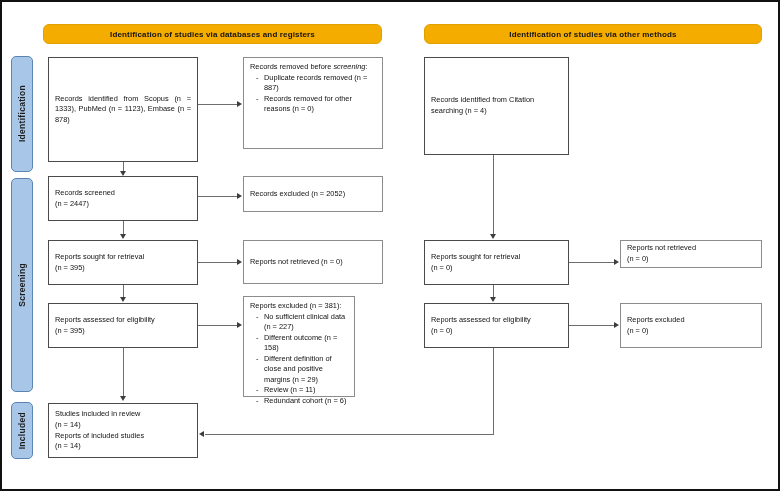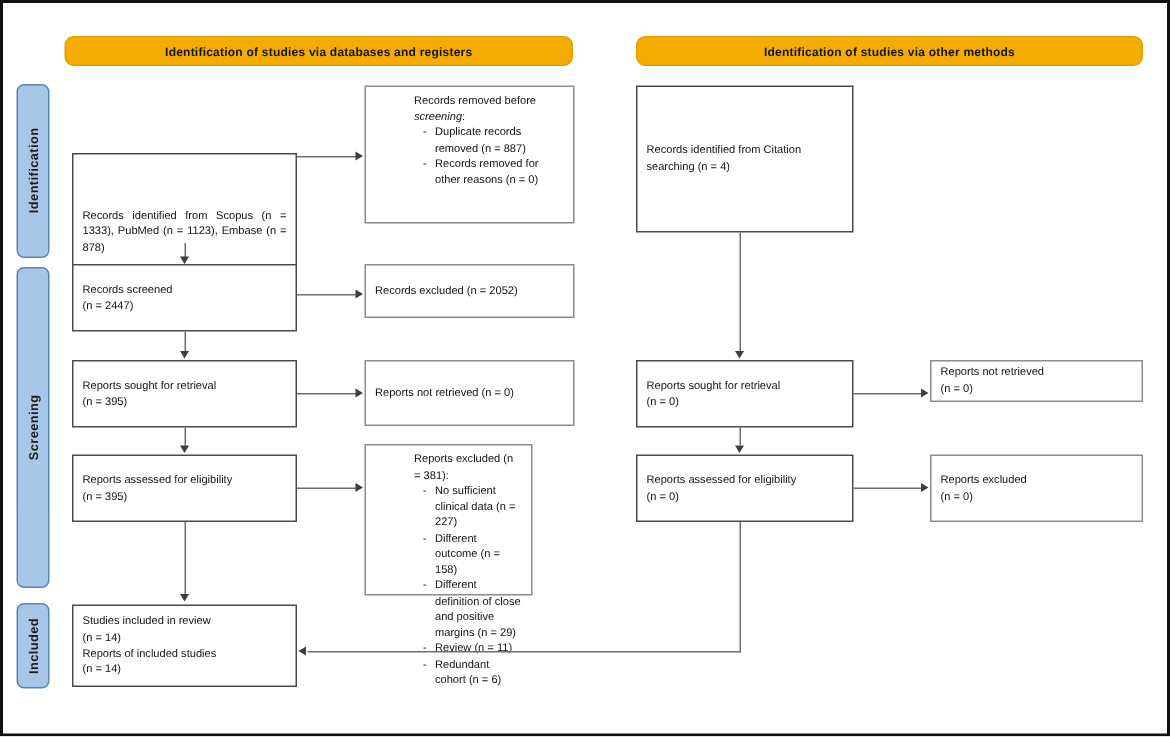--- a/index.html
+++ b/index.html
@@ -78,21 +78,21 @@
   .box.strong { border: 1.6px solid #4a4a4a; }
   .box.light  { border: 1px solid #8c8c8c; }
   .box .box-text {
     font-size: 7.4px;
     line-height: 1.42;
     color: #111111;
     width: 100%;
     white-space: pre-line;
   }
   .box.justify .box-text { text-align: justify; }
-  .box.top-align { align-items: flex-start; padding-left: 32px; }
+  .box.top-align { align-items: flex-start; }
   
   .list-box .list-title {
     font-size: 7.4px;
     line-height: 1.42;
     color: #111111;
   }
   .list-box ul {
     margin: 0;
     padding: 0 0 0 14px;
     list-style: none;
@@ -158,21 +158,21 @@
   </div>
 
   <div class="stage-label" style="left:11px; top:178px; width:22px; height:214px;">
     <span>Screening</span>
   </div>
 
   <div class="stage-label" style="left:11px; top:402px; width:22px; height:57px;">
     <span>Included</span>
   </div>
 
-  <div class="box strong justify" style="left:48px; top:57px; width:150px; height:105px;margin-top:45px;">
+  <div class="box strong justify" style="left:48px; top:57px; width:150px; height:105px;">
     <div class="box-text">Records  identified  from  Scopus (n = 1333), PubMed (n = 1123), Embase (n = 878)</div>
   </div>
 
   <div class="box strong" style="left:48px; top:176px; width:150px; height:45px;">
     <div class="box-text">Records screened
 (n = 2447)</div>
   </div>
 
   <div class="box strong" style="left:48px; top:240px; width:150px; height:45px;">
     <div class="box-text">Reports sought for retrieval

